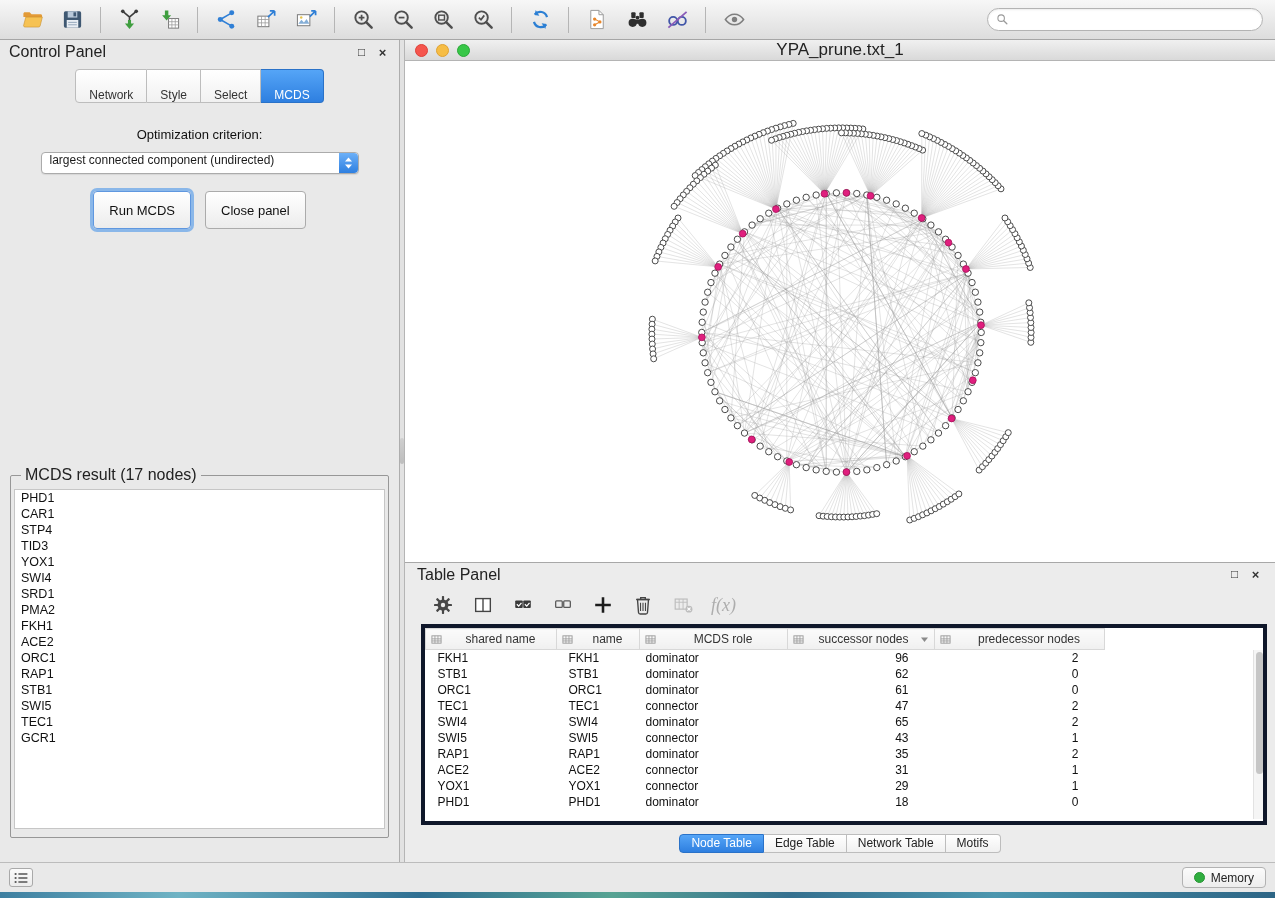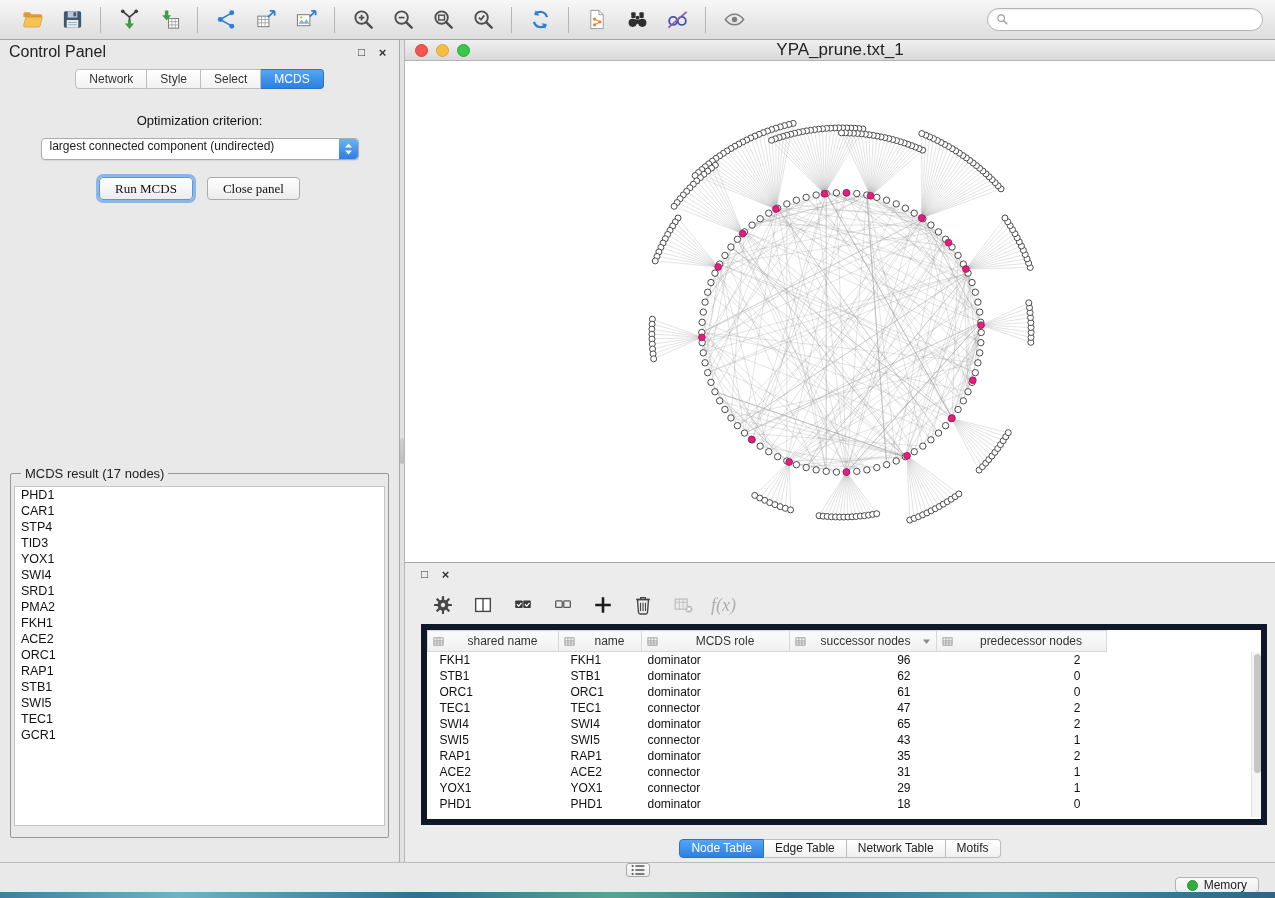--- a/index.html
+++ b/index.html
@@ -21,35 +21,35 @@
   
   .main{flex:1;display:flex;min-height:0;}
 
   
   .control-panel{width:400px;flex-shrink:0;background:#e9e9e9;border-right:1px solid #adadad;display:flex;flex-direction:column;}
   .panel-header{height:24px;display:flex;align-items:center;padding:0 9px;gap:6px;}
   .panel-title{flex:1;font-size:16px;color:#222;}
   .win-btn{width:15px;text-align:center;color:#333;font-size:12px;line-height:15px;cursor:default;}
   .win-btn.x{font-weight:bold;font-size:13px;}
   .cp-tabs{display:flex;justify-content:center;margin:5px 0 10px;}
-  .cp-tab{height:20px;line-height:18px;padding:0 13px;background:linear-gradient(#ffffff,#f1f1f1);border:1px solid #bdbdbd;border-left:none;font-size:12px;color:#333;}
+  .cp-tab{height:20px;line-height:18px;padding:16px 13px;background:linear-gradient(#ffffff,#f1f1f1);border:1px solid #bdbdbd;border-left:none;font-size:12px;color:#333;}
   .cp-tab:first-child{border-left:1px solid #bdbdbd;border-radius:4px 0 0 4px;}
   .cp-tab:last-child{border-radius:0 4px 4px 0;}
   .cp-tab.active{background:linear-gradient(#55a5f7,#2e7fe0);border-color:#2a72c8;color:#fff;}
   .cp-body{flex:1;display:flex;flex-direction:column;align-items:center;padding-top:14px;min-height:0;}
   .opt-label{font-size:13px;color:#111;margin-bottom:10px;}
   .dropdown{width:318px;height:22px;background:#fff;border:1px solid #ababab;border-radius:4px;display:flex;padding-left:8px;font-size:12px;position:relative;box-shadow:0 1px 1px rgba(0,0,0,.08);}
   .dd-value{white-space:nowrap;overflow:hidden;}
   .dd-arrows{position:absolute;right:0;top:0;bottom:0;width:19px;background:linear-gradient(#6cb0f8,#2e7fe0);border-radius:0 4px 4px 0;display:flex;align-items:center;justify-content:center;}
   .dd-arrows svg{width:11px;height:14px;}
   .btn-row{display:flex;gap:14px;margin-top:17px;}
-  .btn{height:23px;padding:0 15px;background:linear-gradient(#ffffff,#ececec);border:1px solid #ababab;border-radius:4px;font-size:13px;font-family:Liberation Serif, serif;color:#111;}
+  .btn{height:38px;padding:0 15px;background:linear-gradient(#ffffff,#ececec);border:1px solid #ababab;border-radius:4px;font-size:13px;font-family:Liberation Sans, sans-serif;color:#111;}
   .btn.focus{box-shadow:0 0 0 3px rgba(106,165,232,.75);border-color:#5f97df;}
   .result-box{align-self:stretch;margin:auto 10px 24px;height:372px;border:1px solid #979797;border-radius:2px;padding:5px 3px 3px;background:#e9e9e9;display:block;}
-  .result-box legend{font-size:13px;color:#222;padding:0 4px;margin-left:7px;}
+  .result-box legend{font-size:16px;color:#222;padding:0 4px;margin-left:7px;}
   .result-list{height:340px;background:#fff;border:1px solid #c6c6c6;overflow:hidden;}
   .result-item{height:16px;line-height:16px;padding-left:6px;font-size:12.5px;color:#111;}
 
   
   .divider{width:5px;flex-shrink:0;background:#e2e2e2;border-right:1px solid #b5b5b5;position:relative;}
   .grip{position:absolute;top:398px;left:0;width:4px;height:26px;background:linear-gradient(#cfcfcf,#bdbdbd);border-radius:2px;}
 
   
   .right{flex:1;display:flex;flex-direction:column;min-width:0;}
 
@@ -69,43 +69,43 @@
   #network-svg circle.leaf{fill:#ffffff;stroke:#4a4a4a;stroke-width:1;}
   #network-svg circle.hub{fill:#e01f7e;stroke:#a8115c;stroke-width:0.8;}
 
   
   .table-panel{flex:1;background:#ececec;display:flex;flex-direction:column;min-height:0;}
   .tp-header{height:23px;display:flex;align-items:center;padding:0 12px;gap:6px;flex-shrink:0;}
   .tp-toolbar{height:38px;display:flex;align-items:center;gap:17px;padding:0 0 0 26px;flex-shrink:0;}
   .tp-toolbar .tt-icon{width:23px;height:23px;display:flex;align-items:center;justify-content:center;}
   .tp-toolbar svg{width:22px;height:22px;display:block;}
   .fx{font-family:"Liberation Serif",serif;font-style:italic;color:#adadad;font-size:18px;line-height:22px;}
-  .table-wrap{flex:1;background:#fff;margin:0 8px 0 16px;border:6px solid #0f172a;position:relative;overflow:hidden;min-height:0;}
+  .table-wrap{flex:1;background:#fff;margin:0 8px 0 16px;border:4px solid #0f172a;position:relative;overflow:hidden;min-height:0;}
   table{border-collapse:collapse;table-layout:fixed;width:100%;font-size:12px;}
   th{height:21px;background:linear-gradient(#fbfbfb,#f0f0f0);border:1px solid #d8d8d8;font-weight:normal;font-size:12px;color:#333;padding:0;}
   th.filler, td.filler{background:#fff;border:none;}
   .th-inner{display:flex;align-items:center;height:100%;}
   .th-grid{margin:0 3px 0 5px;display:flex;}
   .th-grid svg{width:11px;height:11px;}
   .th-label{flex:1;text-align:center;white-space:nowrap;overflow:hidden;}
   .th-caret{margin-right:5px;display:flex;}
   .th-caret svg{width:9px;height:9px;}
   td{height:16px;padding:0 6px;font-size:12px;color:#111;white-space:nowrap;overflow:hidden;}
   td.name{padding-left:12px;}
   td.num{text-align:right;padding-right:26px;}
   .vscroll{position:absolute;right:0;top:22px;bottom:2px;width:10px;background:#f5f5f5;border-left:1px solid #e2e2e2;}
   .vthumb{position:absolute;top:2px;left:1.5px;width:7px;height:72%;background:#c6c6c6;border-radius:4px;}
-  .tp-tabs{height:28px;display:flex;justify-content:center;align-items:center;flex-shrink:0;margin-top:9px;}
+  .tp-tabs{height:28px;display:flex;justify-content:center;align-items:flex-start;flex-shrink:0;margin-top:9px;}
   .tp-tab{height:19px;line-height:17px;padding:0 11px;background:linear-gradient(#ffffff,#f0f0f0);border:1px solid #bdbdbd;border-left:none;font-size:12px;color:#222;}
   .tp-tab:first-child{border-left:1px solid #bdbdbd;border-radius:4px 0 0 4px;}
   .tp-tab:last-child{border-radius:0 4px 4px 0;}
   .tp-tab.active{background:linear-gradient(#55a5f7,#2e7fe0);border-color:#2a72c8;color:#fff;}
 
   
-  .statusbar{height:30px;flex-shrink:0;background:#e9e9e9;border-top:1px solid #bcbcbc;display:flex;align-items:center;padding:0 16px;flex-direction:column;}
+  .statusbar{height:30px;flex-shrink:0;background:#e9e9e9;border-top:1px solid #bcbcbc;display:flex;align-items:center;padding:0 9px;}
   .menu-btn{width:24px;height:19px;border:1px solid #a9a9a9;border-radius:3px;background:linear-gradient(#fbfbfb,#ececec);display:flex;align-items:center;justify-content:center;}
   .menu-btn svg{width:14px;height:12px;}
   .memory-btn{margin-left:auto;height:21px;border:1px solid #b2b2b2;border-radius:4px;background:linear-gradient(#fbfbfb,#ededed);display:flex;align-items:center;gap:6px;padding:0 11px;font-size:12px;color:#222;}
   .mem-dot{width:11px;height:11px;border-radius:50%;background:#2fae3f;border:1px solid #279434;}
   .desktop-strip{height:6px;flex-shrink:0;background:linear-gradient(90deg,#3e7fa0 0%,#6fb3c4 14%,#2f6f92 33%,#57a393 48%,#35708f 62%,#4b96ae 78%,#2d6585 100%);}
 </style>
 </head>
 <body>
 
 <div class="app">
@@ -1060,20 +1060,21 @@
                 <circle class="hub" cx="543.2" cy="182.0" r="3.4"></circle>
                 <circle class="hub" cx="567.6" cy="319.9" r="3.4"></circle>
                 <circle class="hub" cx="346.0" cy="379.2" r="3.4"></circle>
               </g>
             </svg>
         </div>
       </div>
 
       <div class="table-panel">
         <div class="tp-header">
+          <span class="panel-title">Table Panel</span>
           <span class="win-btn">□</span>
           <span class="win-btn x">×</span>
         </div>
         <div class="tp-toolbar">
             <div class="tt-icon">
               <svg viewBox="0 0 24 24">
                 <rect x="10.8" y="2.2" width="2.4" height="4.8" rx="0.7" transform="rotate(0 12 12)" fill="#474747"></rect>
                 <rect x="10.8" y="2.2" width="2.4" height="4.8" rx="0.7" transform="rotate(45 12 12)" fill="#474747"></rect>
                 <rect x="10.8" y="2.2" width="2.4" height="4.8" rx="0.7" transform="rotate(90 12 12)" fill="#474747"></rect>
                 <rect x="10.8" y="2.2" width="2.4" height="4.8" rx="0.7" transform="rotate(135 12 12)" fill="#474747"></rect>

